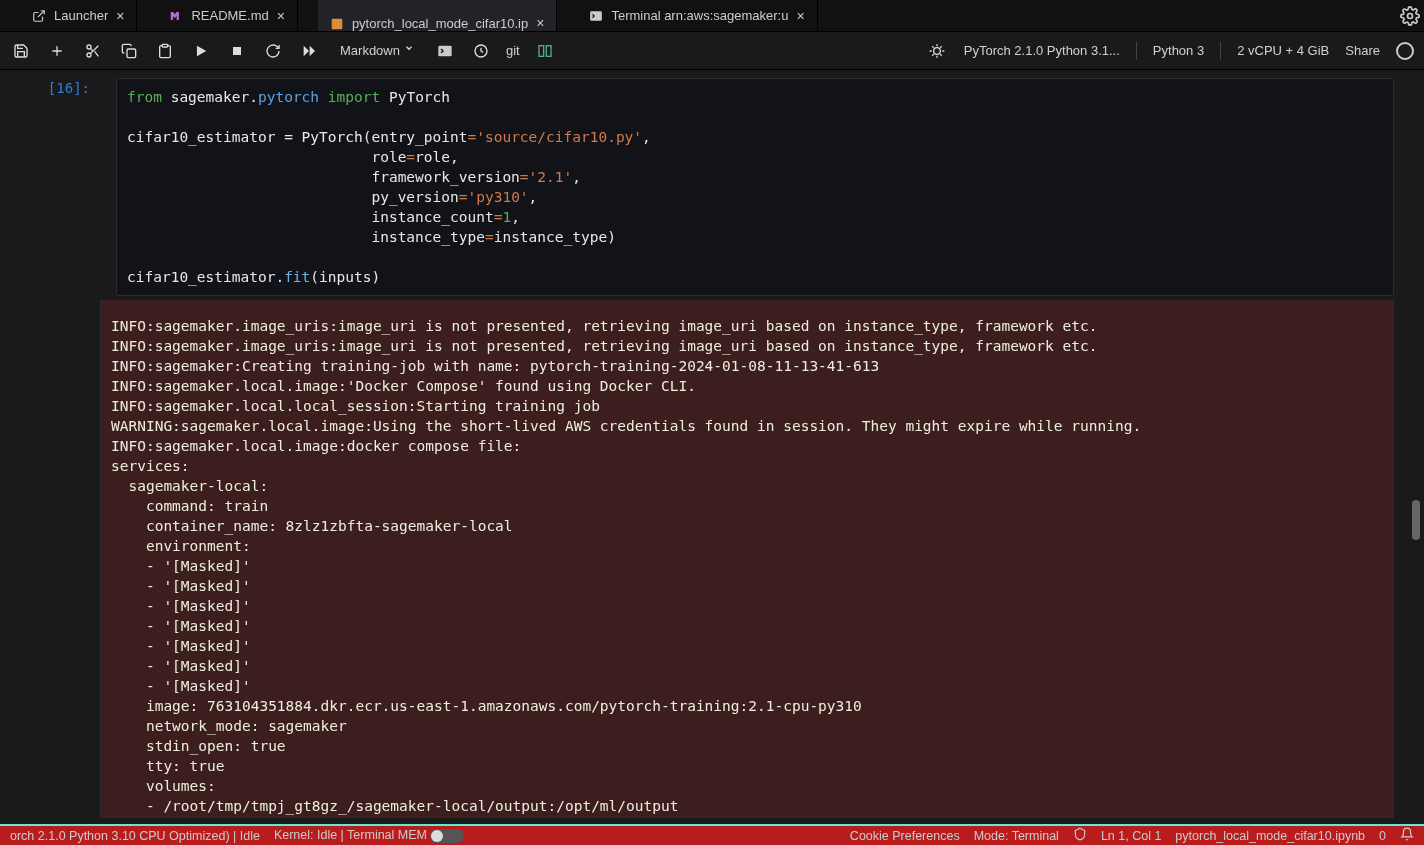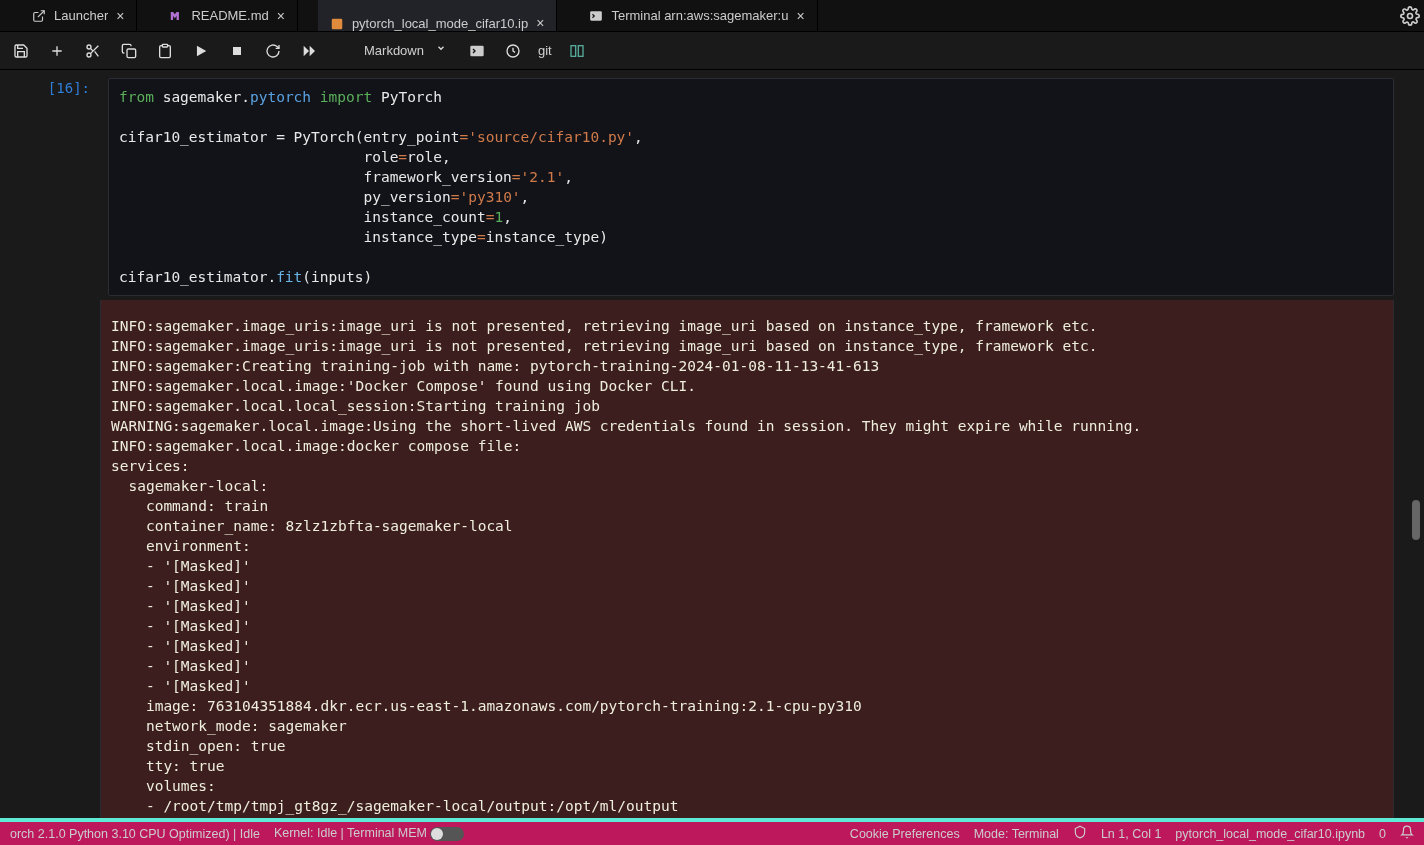--- a/index.html
+++ b/index.html
@@ -43,21 +43,21 @@
   align-items: center;
   gap: 14px;
   padding: 0 10px;
   background: #1a1a1a;
   color: #d0d0d0;
   font-size: 13px;
   border-bottom: 1px solid #000;
 }
 .tool-btn { display: inline-flex; align-items: center; justify-content: center; width: 22px; height: 22px; }
 .toolbar .spacer { flex: 1; }
-.cell-type { display: flex; align-items: flex-start; gap: 12px; padding: 0 6px; margin-left: 24px; }
+.cell-type { display: flex; align-items: flex-start; gap: 4px; padding: 0 6px; }
 .right-items { display: flex; align-items: center; gap: 16px; }
 .right-items .sep { width:1px; height:18px; background:#444; }
 .status-ring { width:18px; height:18px; border:2px solid #ccc; border-radius:50%; }
 
 
 .notebook {
   height: calc(845px - 32px - 38px - 27px);
   overflow: auto;
   background: #1a1a1a;
 }
@@ -67,21 +67,21 @@
   min-width: 100px;
   text-align: right;
   padding: 10px 10px 0 0;
   font-family: "Menlo","Consolas",monospace;
   font-size: 14px;
   color: #2f7ed8;
 }
 .code-cell {
   flex: 1;
   background: #111318;
-  margin: 8px 30px 0 8px;
+  margin: 8px 30px 0 16px;
   padding: 8px 10px;
   font-family: "Menlo","Consolas",monospace;
   font-size: 14.5px;
   line-height: 20px;
   white-space: pre;
   border: 1px solid #2a2c31;
   border-radius: 2px;
 }
 .output-cell {
   flex:1;
@@ -104,23 +104,23 @@
 .t-str { color:#d07a4a; }  
 .t-num { color:#5aaf5a; }
 .t-op  { color:#d07a4a; }
 .t-id  { color:#e8e8e8; }
 .t-call{ color:#69b6e6; }
 
 
 .statusbar {
   position: absolute;
   bottom: 0; left: 0; right: 0;
-  height: 27px;
-  background: #be185d;
-  border-top: 4px solid #5eead4;
+  height: 21px;
+  background: #b91c1c;
+  border-top: 2px solid #5eead4;
   display: flex;
   align-items: center;
   font-size: 12.5px;
   color: #ccc;
   padding: 0 10px;
   gap: 14px;
 }
 .statusbar .spacer { flex:1; }
 .mem-toggle {
   width: 34px; height: 14px;
@@ -284,20 +284,35 @@
   <span style="font-size:13px;">git</span>
   <span class="tool-btn">
     <svg width="16" height="16" viewBox="0 0 24 24" fill="none" stroke="#5a9" stroke-width="2">
         <rect x="3" y="4" width="7" height="16"></rect>
         <rect x="14" y="4" width="7" height="16"></rect>
       </svg>
   </span>
 
   <span class="spacer"></span>
 
+  <div class="right-items">
+    <span class="tool-btn">
+      <svg width="16" height="16" viewBox="0 0 24 24" fill="none" stroke="#ddd" stroke-width="2">
+          <circle cx="12" cy="12" r="5"></circle>
+          <path d="M12 2v3M12 19v3M4 12H1M23 12h-3M5 5l2 2M17 17l2 2M5 19l2-2M17 7l2-2"></path>
+        </svg>
+    </span>
+    <span>PyTorch 2.1.0 Python 3.1...</span>
+    <span class="sep"></span>
+    <span>Python 3</span>
+    <span class="sep"></span>
+    <span>2 vCPU + 4 GiB</span>
+    <span>Share</span>
+    <span class="status-ring"></span>
+  </div>
 </div>
 
 <div class="notebook">
 
   <div class="cell-row">
     <div class="prompt">[16]:</div>
     <div class="code-cell"><span class="t-kw">from</span> <span class="t-mod">sagemaker</span><span class="t-id">.</span><span class="t-sub">pytorch</span> <span class="t-kw">import</span> <span class="t-id">PyTorch</span>
 
 <span class="t-id">cifar10_estimator</span><span class="t-id"> = </span><span class="t-id">PyTorch</span><span class="t-id">(</span><span class="t-id">entry_point</span><span class="t-op">=</span><span class="t-str">'source/cifar10.py'</span><span class="t-id">,</span>
 <span>                            </span><span class="t-id">role</span><span class="t-op">=</span><span class="t-id">role</span><span class="t-id">,</span>

